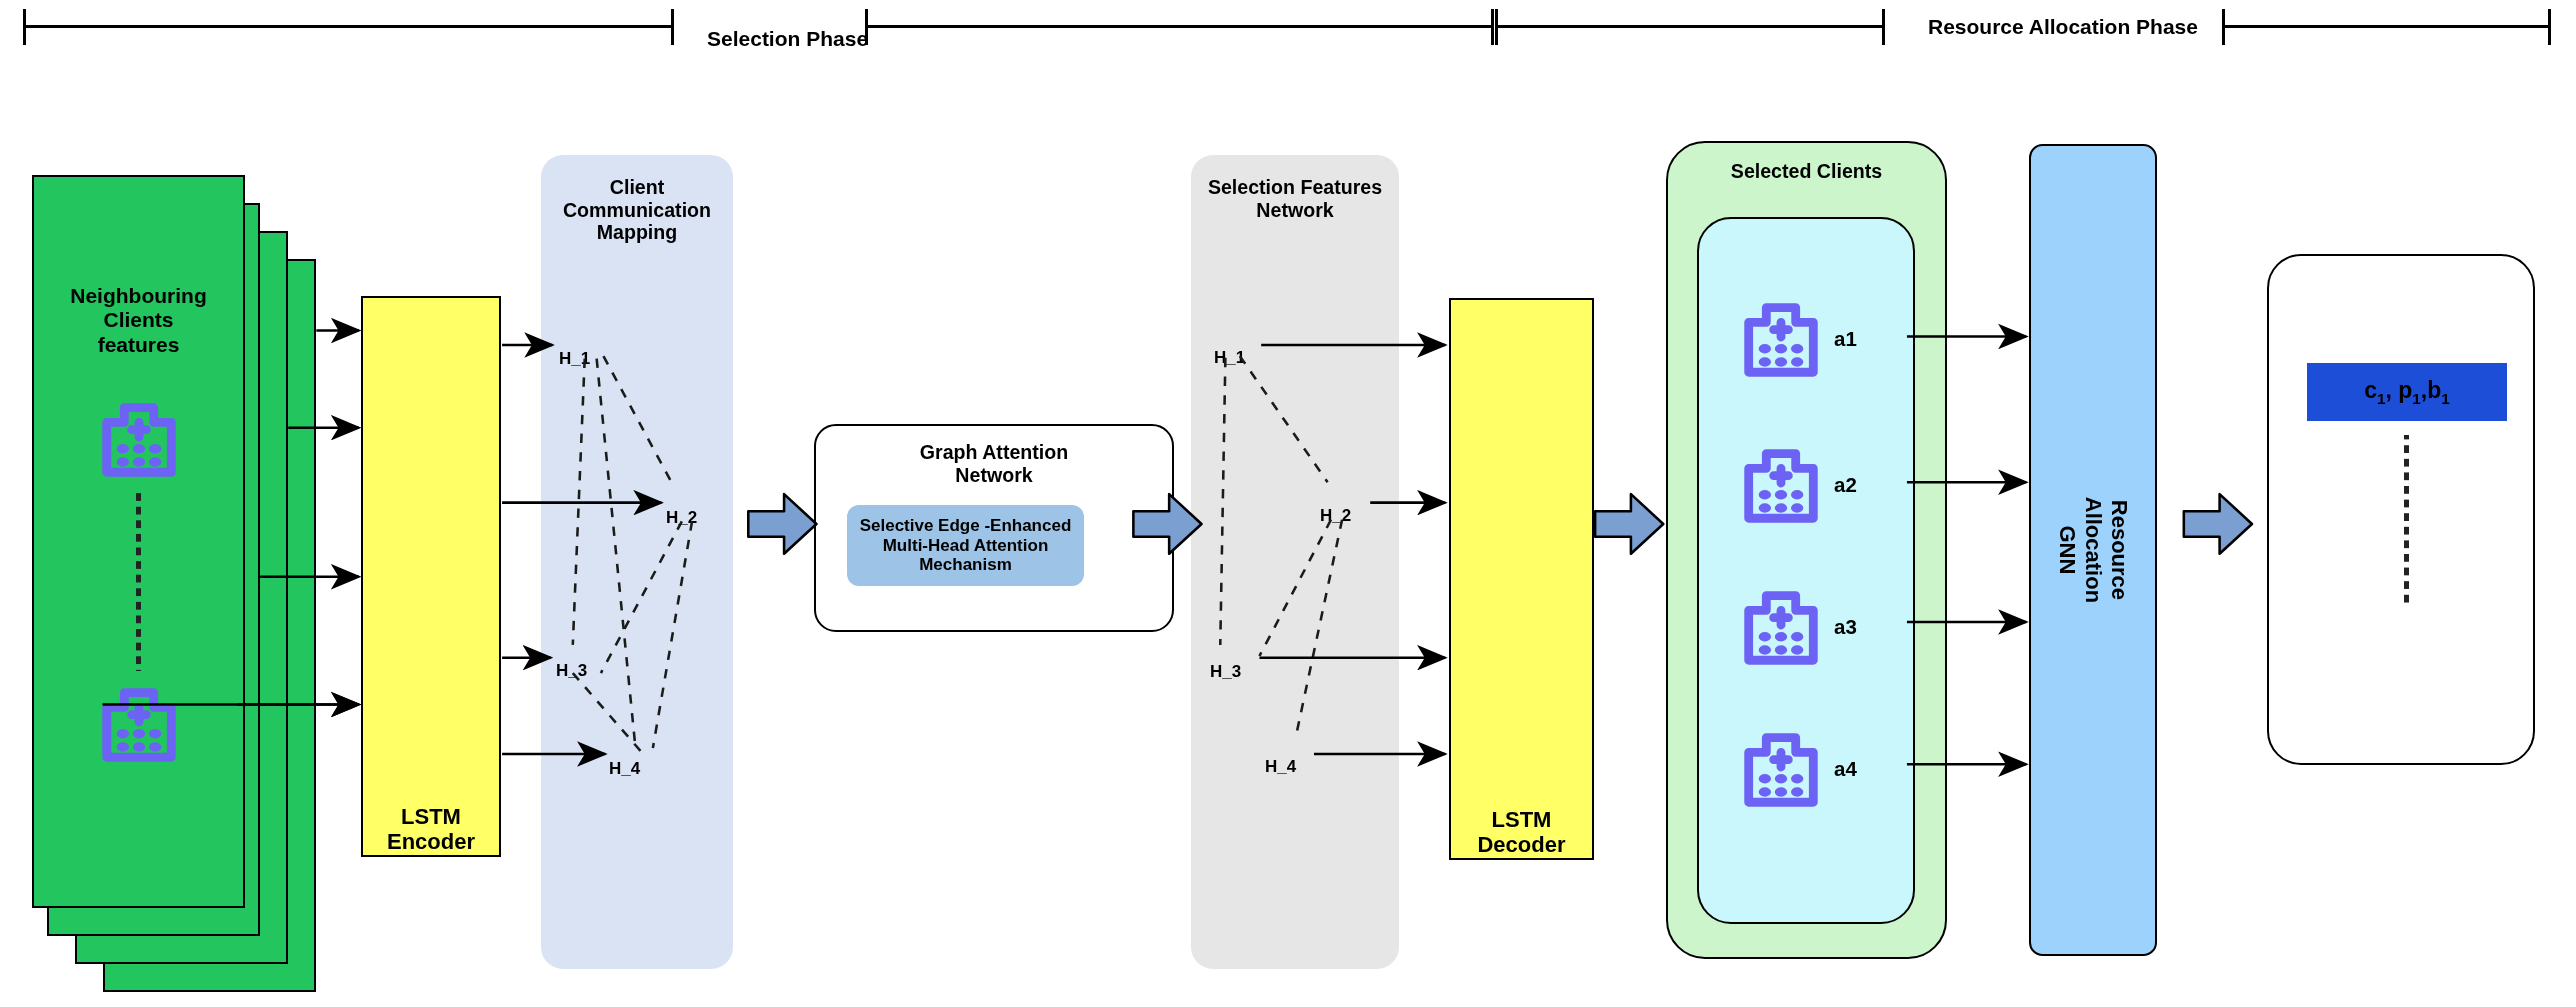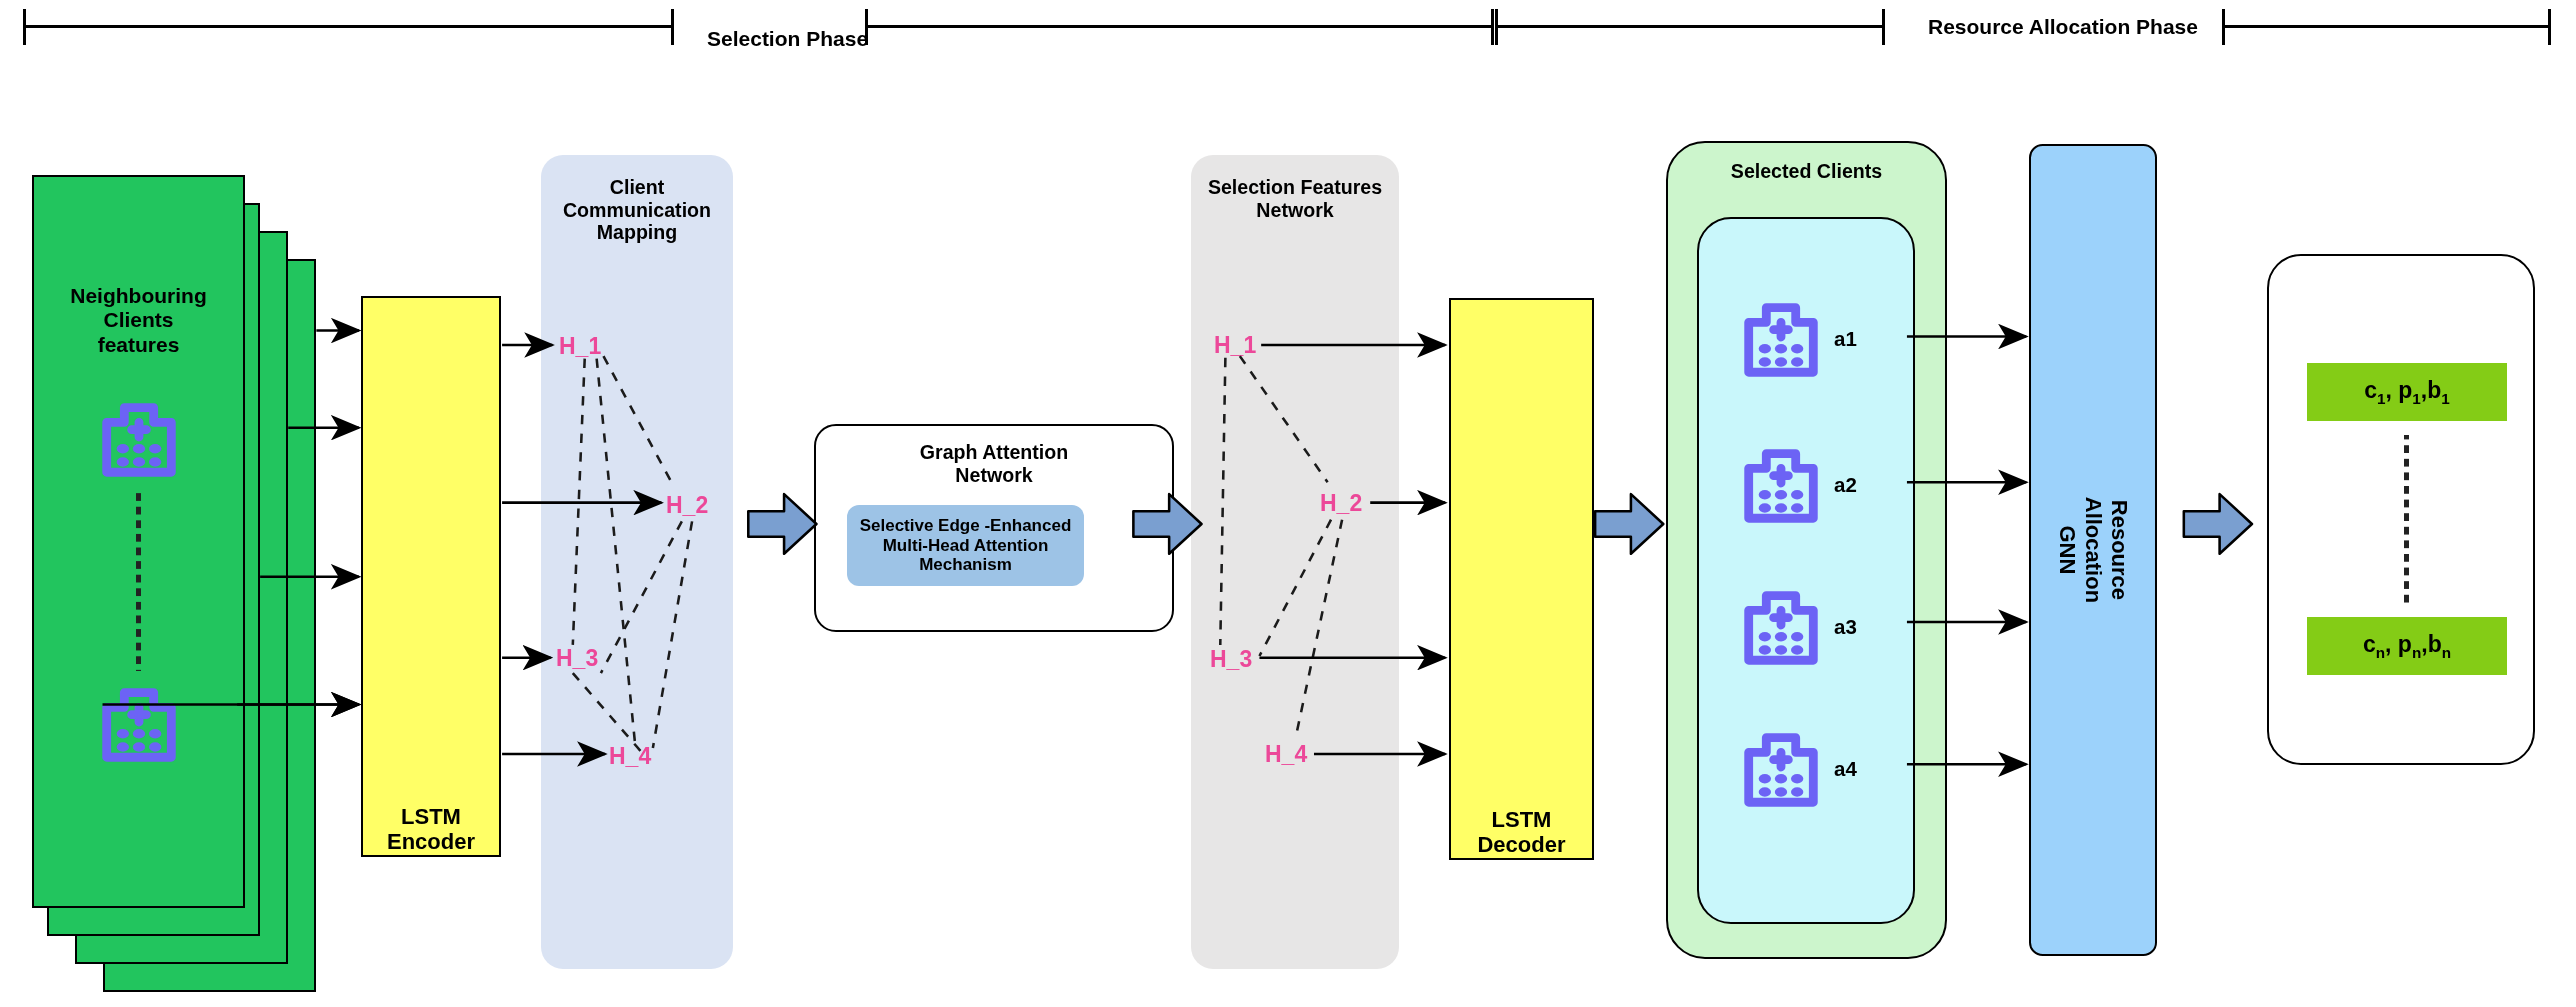--- a/index.html
+++ b/index.html
@@ -27,26 +27,26 @@
              display:flex;align-items:center;justify-content:center;}
 
   .ccm-panel{background:#dae3f3;border-radius:22px;}
   .sfn-panel{background:#e7e6e6;border-radius:22px;}
   .green-panel{background:#ccf5cc;border:2.6px solid #000;border-radius:39px;box-sizing:border-box;}
   .cyan-panel{background:#c9f7fb;border:2.6px solid #000;border-radius:34px;box-sizing:border-box;}
   .ragnn{background:#9cd2fb;border:2.6px solid #000;border-radius:13.6px;box-sizing:border-box;
          display:flex;align-items:center;justify-content:center;}
   .ragnn span{transform:rotate(90deg);white-space:pre-line;font-size:22px;font-weight:bold;line-height:1.18;text-align:center;}
   .rad-box{background:#ffffff;border:2.6px solid #000;border-radius:34px;box-sizing:border-box;}
-  .rad-row{background:#84cc16;display:flex;align-items:center;justify-content:center;
+  .rad-row{background:#1d4ed8;display:flex;align-items:center;justify-content:center;
            font-size:23px;font-weight:bold;color:#000;}
   .rad-row sub{font-size:15.3px;}
 
   
-  .hnode{font-size:23px;font-weight:bold;color:#ec4899;white-space:nowrap;}
+  .hnode{font-size:17px;font-weight:bold;color:#000000;white-space:nowrap;margin-top:16px;}
   .anode{font-size:20.5px;font-weight:bold;color:#000;white-space:nowrap;}
 
   
   .vdots{width:5.1px;background-image:linear-gradient(#222 55%,rgba(255,255,255,0) 0%);
          background-position:center;background-size:5.1px 13.6px;background-repeat:repeat-y;}
 
   svg{display:block;}
   .oflow{position:absolute;left:0;top:0;pointer-events:none;}
 </style>
 </head>
@@ -225,23 +225,20 @@
   <div class="abs ragnn" style="left:2029px;top:144px;width:128px;height:812px;">
     <span>Resource Allocation
 GNN</span>
   </div>
 
   <div class="abs rad-box" style="left:2267px;top:254px;width:268px;height:511px;">
     <div class="abs rad-row" style="left:38px;top:107px;width:200px;height:58px;">
       <span>c<sub>1</sub>, p<sub>1</sub>,b<sub>1</sub></span>
     </div>
     <div class="abs vdots" style="left:135px;top:179px;height:170px;"></div>
-    <div class="abs rad-row" style="left:38px;top:361px;width:200px;height:58px;">
-      <span>c<sub>n</sub>, p<sub>n</sub>,b<sub>n</sub></span>
-    </div>
   </div>
 
   <div class="abs hnode" style="left:559px;top:333px;">H_1</div>
   <div class="abs hnode" style="left:666px;top:492px;">H_2</div>
   <div class="abs hnode" style="left:556px;top:645px;">H_3</div>
   <div class="abs hnode" style="left:609px;top:743px;">H_4</div>
 
   <div class="abs hnode" style="left:1214px;top:332px;">H_1</div>
   <div class="abs hnode" style="left:1320px;top:490px;">H_2</div>
   <div class="abs hnode" style="left:1210px;top:646px;">H_3</div>

